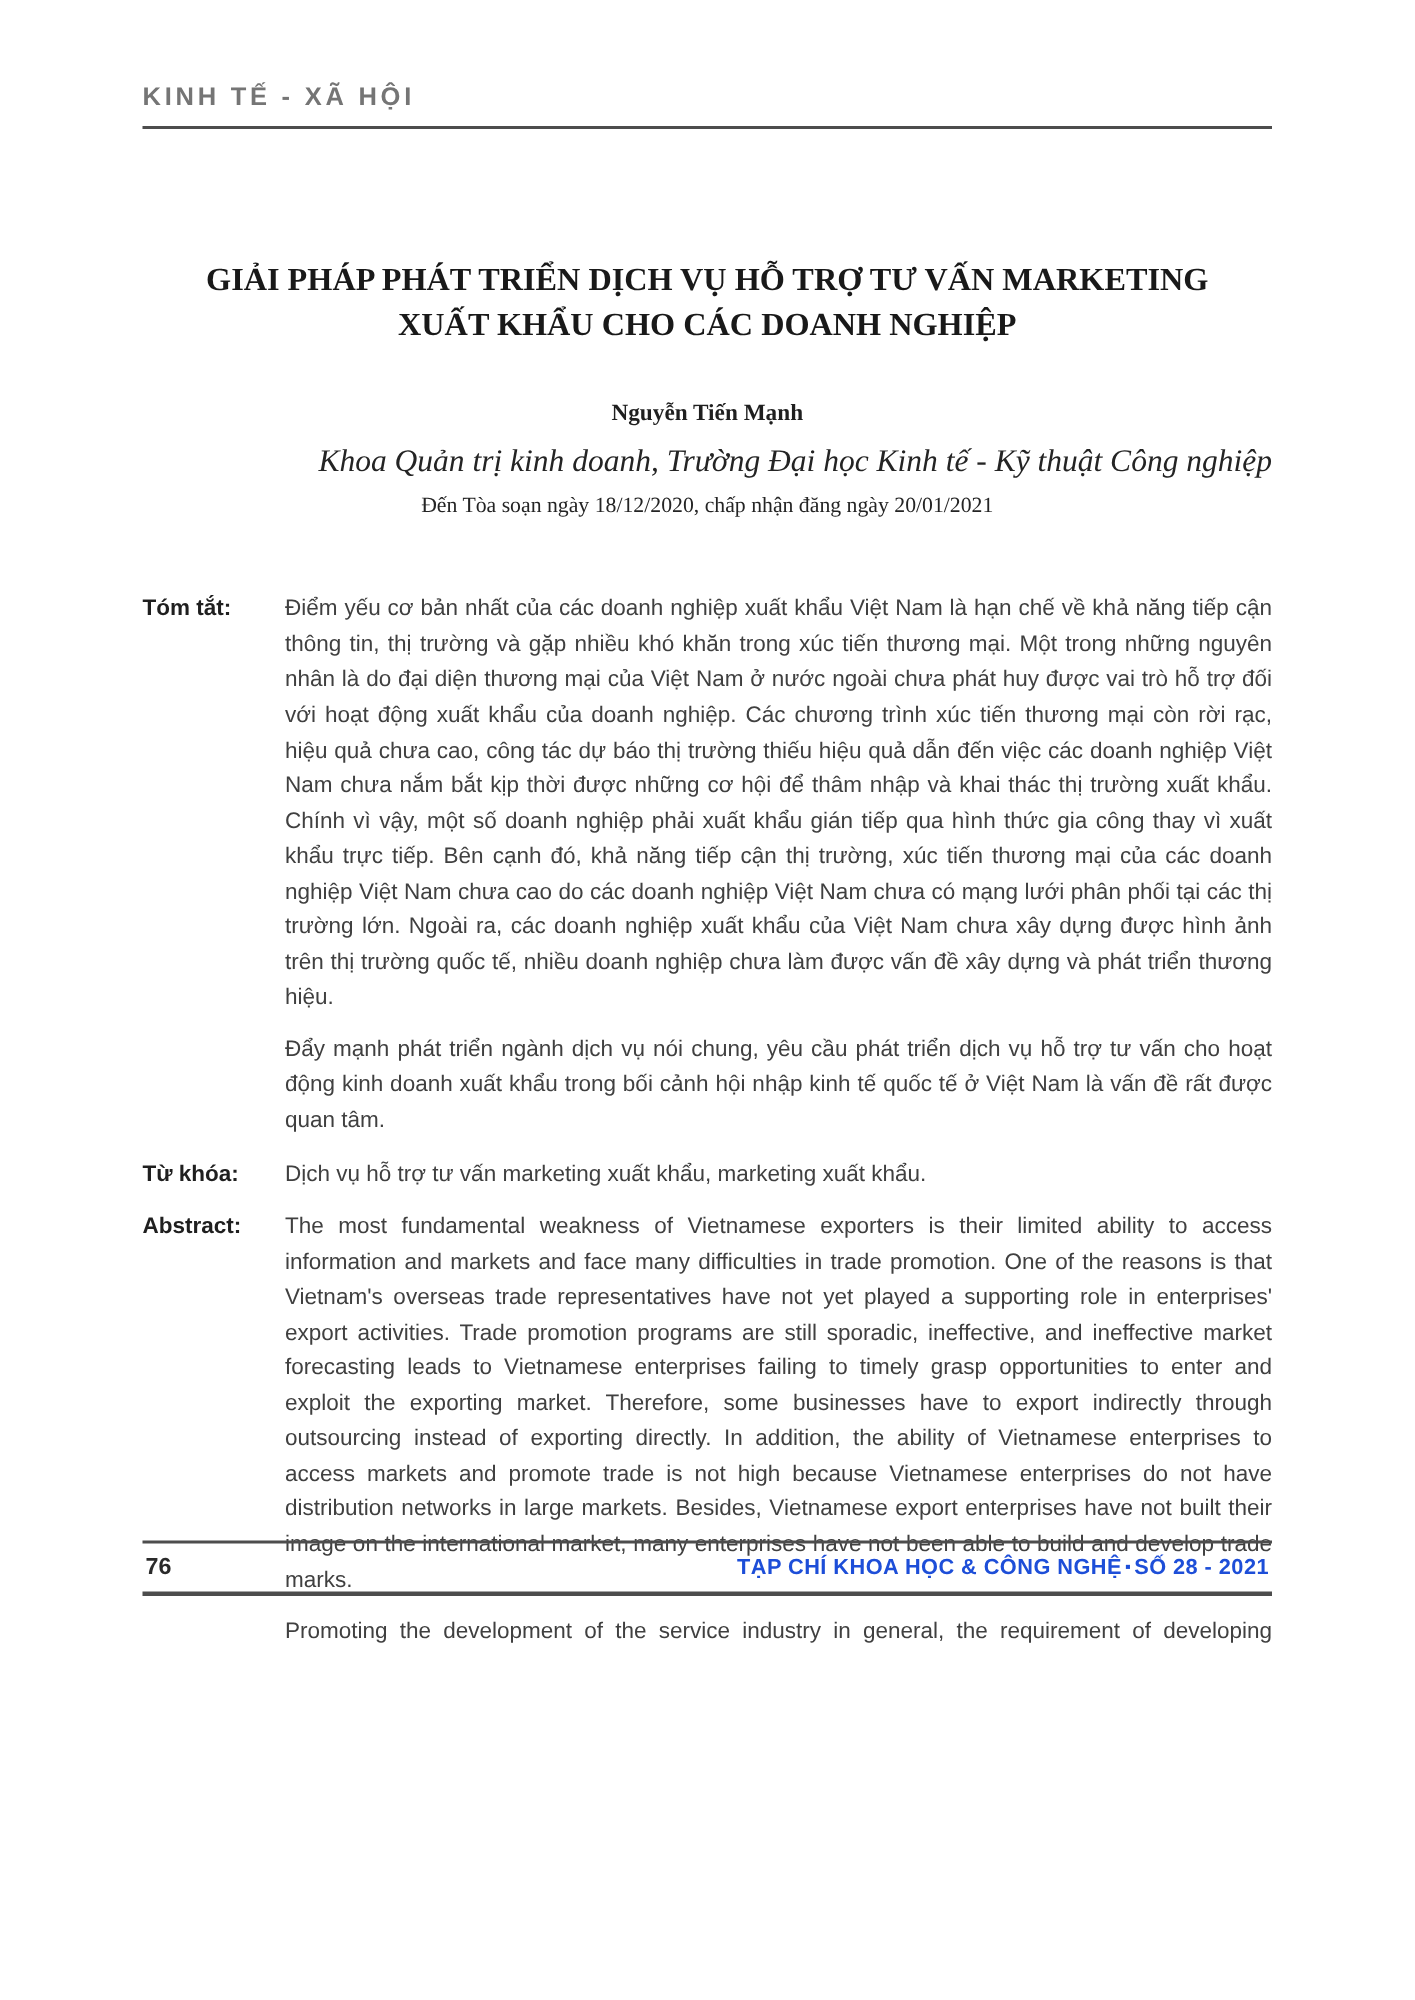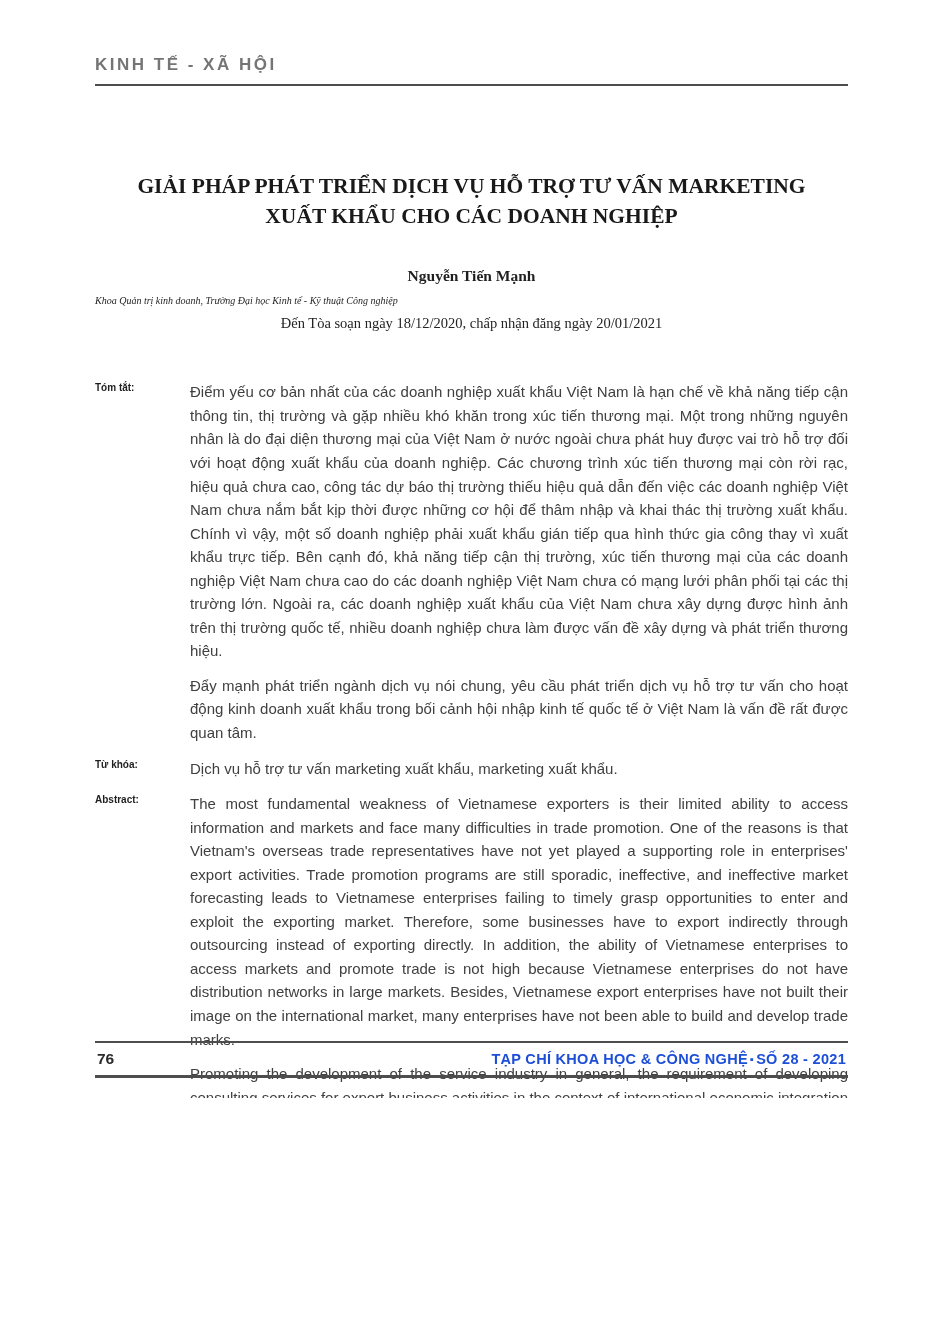--- a/index.html
+++ b/index.html
@@ -52,60 +52,60 @@
   .author {
     margin-top: 36px;
     text-align: center;
     font-family: "Liberation Serif", serif;
     font-weight: bold;
     font-size: 15.5px;
     color: #1f1f1f;
   }
   .affiliation {
     margin-top: 10px;
-    text-align: left;
+    text-align: right;
     font-family: "Liberation Serif", serif;
     font-style: italic;
-    font-size: 10px;
+    font-size: 21px;
     color: #242424;
   }
   .dates {
     margin-top: 9px;
     text-align: center;
     font-family: "Liberation Serif", serif;
     font-size: 14.5px;
     color: #242424;
   }
 
   
   .abstract-block { margin-top: 48px; }
   .ab-row { display: flex; margin-bottom: 12px; }
   .ab-label {
     flex: 0 0 95px;
     font-weight: bold;
-    font-size: 10px;
+    font-size: 15px;
     line-height: 1.57;
     color: #1f1f1f;
   }
   .ab-content {
     flex: 1 1 auto;
     font-size: 15px;
     line-height: 1.57;
     text-align: justify;
     color: #404040;
   }
   .ab-content p { margin-bottom: 11px; }
   .ab-content p:last-child { margin-bottom: 0; }
 
   
   .footer {
     position: absolute;
     left: 95px;
     right: 95px;
-    bottom: 20px;
+    bottom: 34px;
   }
   .footer-rule-top { border-bottom: 2px solid #4d4d4d; }
   .footer-row {
     display: flex;
     justify-content: space-between;
     align-items: baseline;
     padding: 7px 2px 7px 2px;
   }
   .page-num {
     font-weight: bold;

